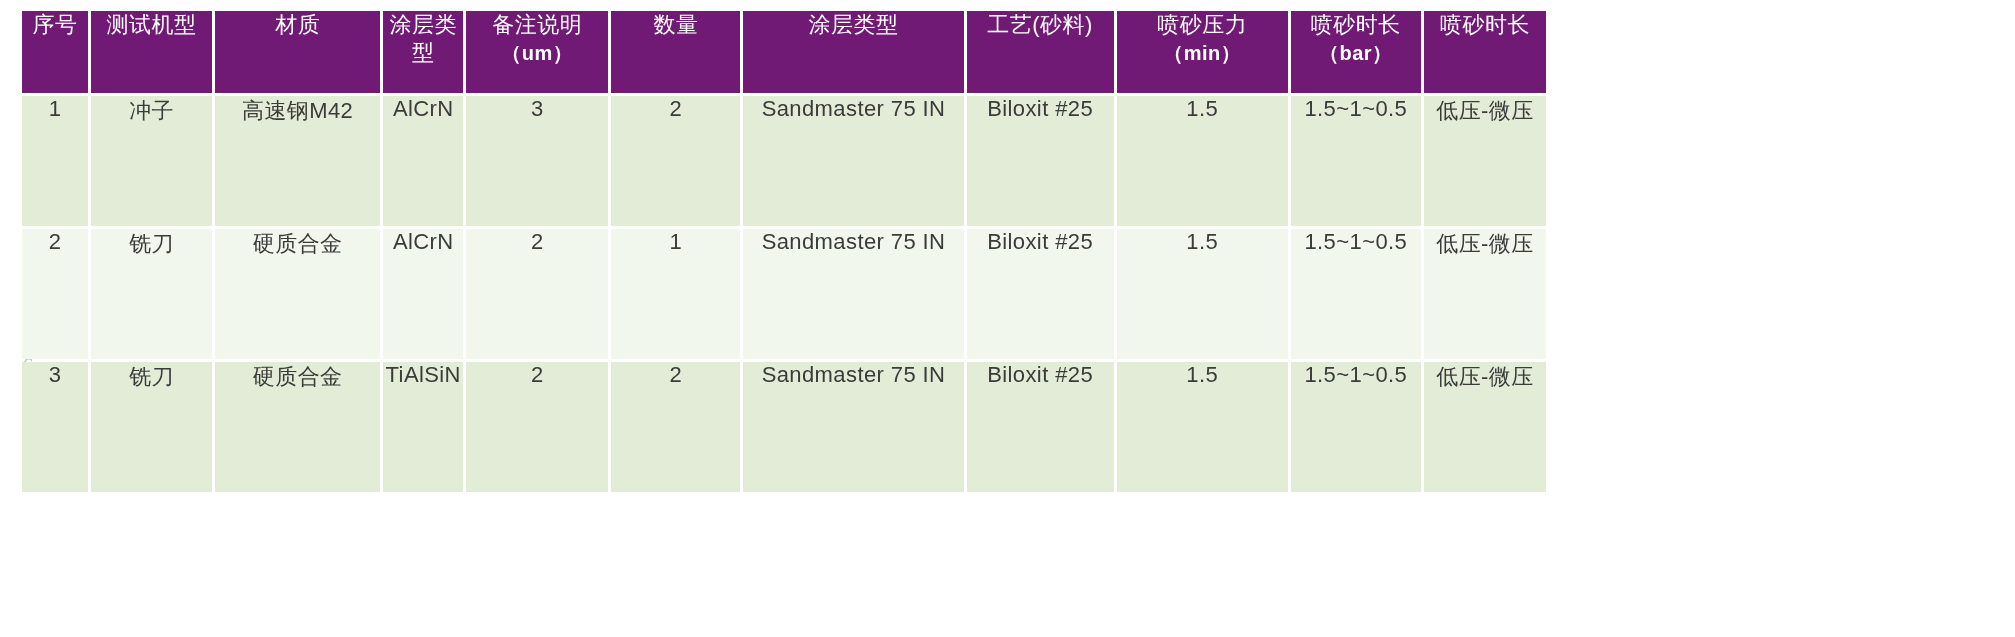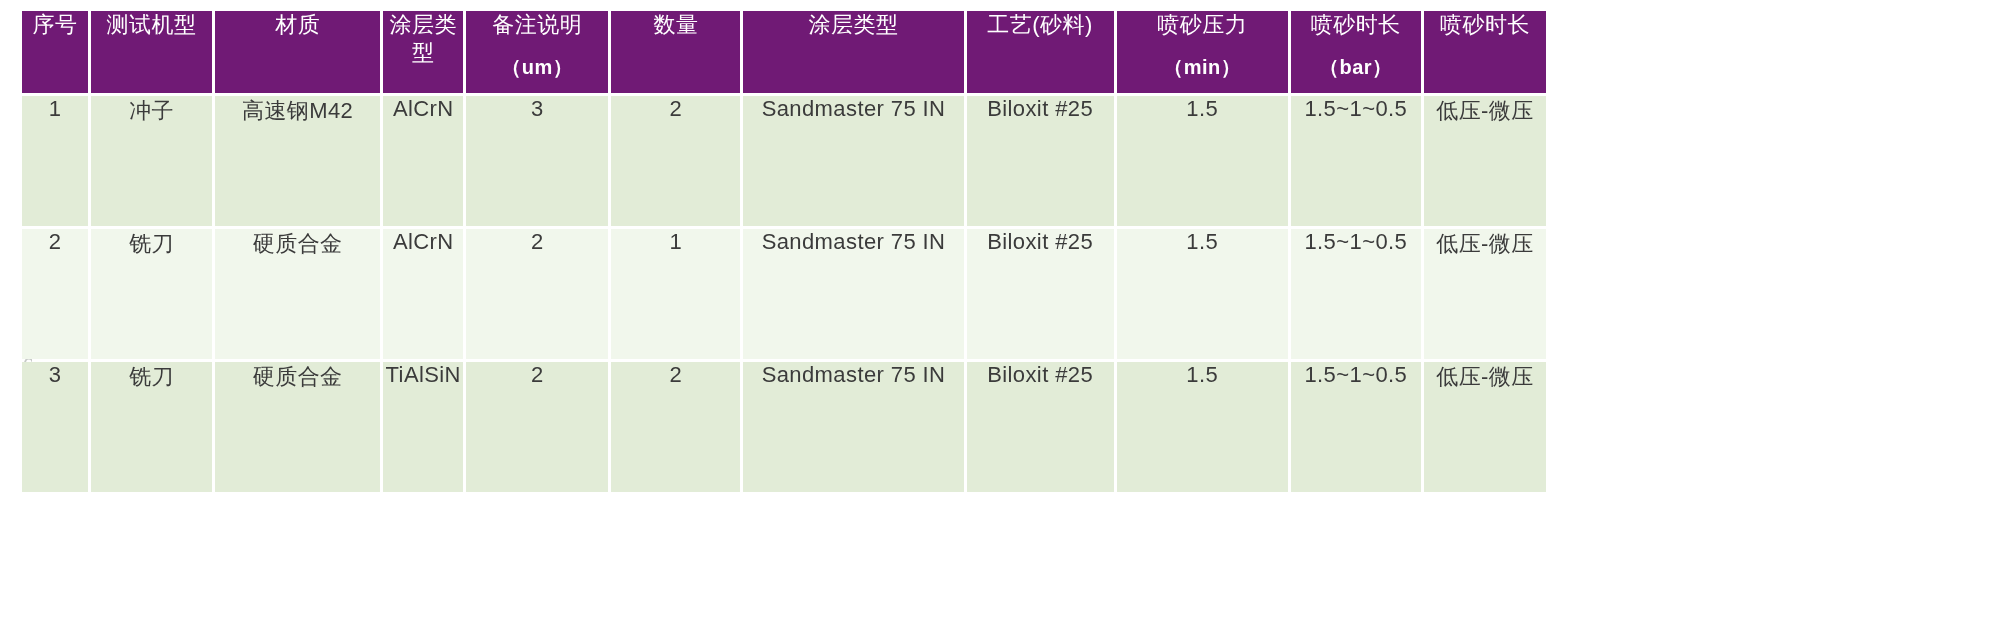--- a/index.html
+++ b/index.html
@@ -68,21 +68,20 @@
     height: 82px;
     padding-top: 12px;
     box-sizing: border-box;
     letter-spacing: .5px;
   }
   thead th .unit {
     display: block;
     font-size: 20px;
     font-weight: bold;
     line-height: 28px;
-    margin-top: 14px;
   }
 
   tbody td {
     font-size: 22px;
     color: #3b3b3b;
     height: 130px;
     padding-top: 14px;
     box-sizing: border-box;
     letter-spacing: .4px;
   }

